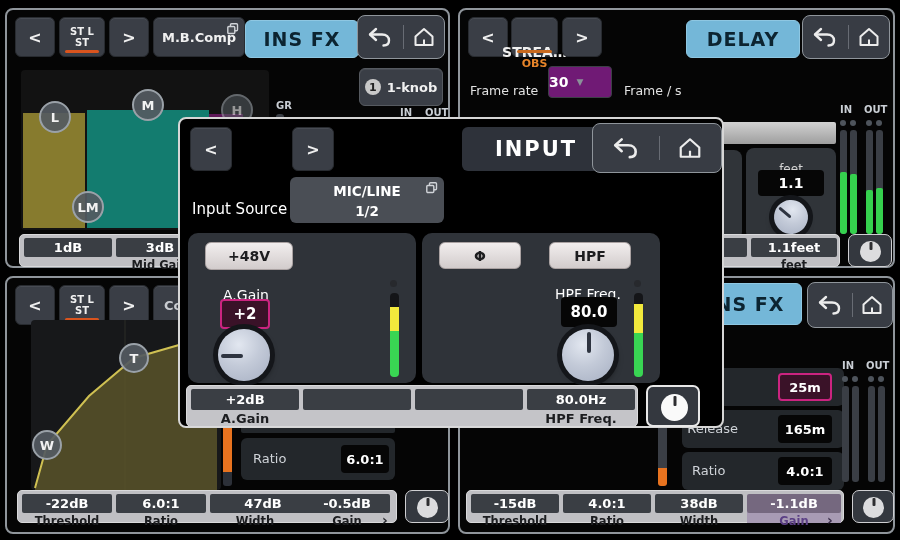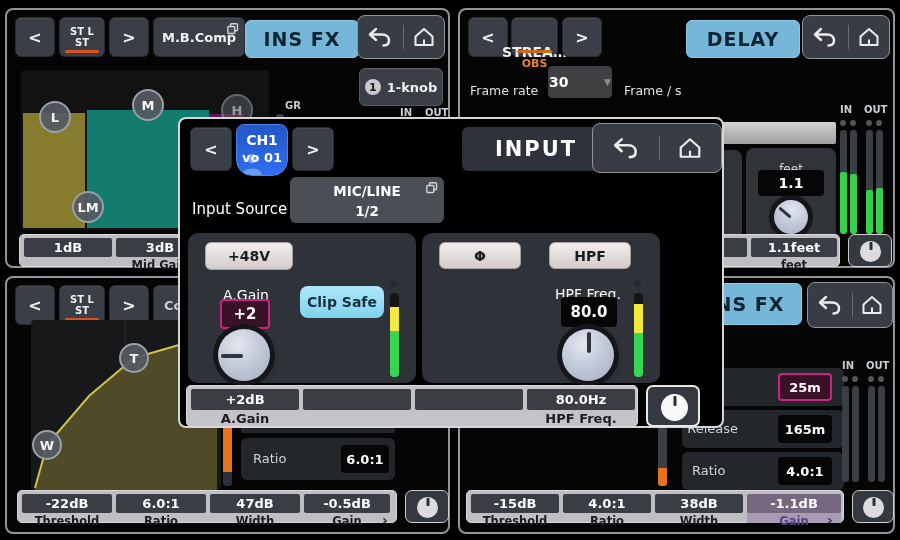--- a/index.html
+++ b/index.html
@@ -47,22 +47,22 @@
   .rowlbl{position:absolute;font-size:13px;color:#cfd3d8;}
   .knob{position:absolute;border-radius:50%;
         background:radial-gradient(circle at 40% 30%,#e2e7f0 0%,#c3cad8 45%,#a6afc2 100%);
         box-shadow:0 0 0 5px #14161a,2px 4px 6px rgba(0,0,0,.55);}
   .knob::after{content:"";position:absolute;background:#2e3440;border-radius:2px;}
   .knob.pl::after{width:44%;height:4px;left:5%;top:48%;}
   .knob.pu::after{width:4px;height:42%;left:48%;top:5%;}
   .knob.pdl{transform:rotate(40deg);}
   .knob.pdl::after{width:44%;height:3px;left:5%;top:48%;}
   .popup{position:absolute;background:#000;border:2px solid #d6d6d6;border-radius:8px;z-index:10;box-sizing:border-box;}
-  .dd{position:absolute;background:#404040;border:1px solid #3c4046;border-radius:4px;color:#fff;font-weight:bold;
-      font-size:14px;display:flex;align-items:center;justify-content:space-between;box-sizing:border-box;}
+  .dd{position:absolute;background:#701a75;border:1px solid #3c4046;border-radius:4px;color:#fff;font-weight:bold;
+      font-size:14px;display:flex;align-items:center;justify-content:flex-start;gap:8px;box-sizing:border-box;}
   .dd .arr{font-size:9px;color:#8a9099;}
   .lbl{position:absolute;font-weight:normal;margin-top:9px;}
   .gr-meter{position:absolute;border-radius:3px;}
   .hlpatch{position:absolute;background:#a89bb4;}
   .hl-cell{background:#75687f !important;}
   .hl-label{color:#5b3f85 !important;}
   svg{display:block;}
 </style>
 </head>
 <body>
@@ -104,21 +104,21 @@
       <div class="bandc" style="left:18px;top:31px;">L</div>
       <div class="bandc" style="left:111px;top:19px;">M</div>
       <div class="bandc" style="left:200px;top:24px;opacity:.6;">H</div>
       <div class="bandc" style="left:51px;top:121px;">LM</div>
     </div>
 
     <div class="btn" style="left:352px;top:58px;width:84px;height:38px;font-size:13px;gap:6px;border:1px solid #565a60;">
       <span style="width:16px;height:16px;border-radius:50%;background:#c9c9c9;color:#222;font-size:11px;display:flex;align-items:center;justify-content:center;">1</span>
       <span>1-knob</span>
     </div>
-    <span class="smalllbl" style="left:278px;top:90px;">GR</span>
+    <span class="smalllbl" style="left:269px;top:90px;">GR</span>
     <div class="meter" style="left:269px;top:104px;width:8px;height:116px;"></div>
     <span class="smalllbl" style="left:393px;top:97px;">IN</span>
     <span class="smalllbl" style="left:418px;top:97px;">OUT</span>
 
     <div class="footer-bar" style="left:12px;top:224px;width:426px;height:33px;">
       <div class="fcell" style="left:4px;width:88px;">1dB</div>
       <div class="flabel" style="left:4px;width:88px;margin-top:36px;">Low Gain</div>
       <div class="fcell" style="left:96px;width:88px;">3dB</div>
       <div class="flabel" style="left:96px;width:88px;">Mid Gain</div>
       <div class="fcell" style="left:188px;width:88px;"></div>
@@ -221,21 +221,21 @@
     <div class="row" style="left:234px;top:160px;width:154px;height:42px;">
       <span class="rowlbl" style="left:12px;top:13px;">Ratio</span>
       <div class="valbox" style="left:100px;top:7px;width:48px;height:28px;font-size:13px;">6.0:1</div>
     </div>
 
     <div class="footer-bar" style="left:10px;top:212px;width:380px;height:33px;">
       <div class="fcell" style="left:4px;width:90px;">-22dB</div>
       <div class="flabel" style="left:4px;width:90px;">Threshold</div>
       <div class="fcell" style="left:98px;width:90px;">6.0:1</div>
       <div class="flabel" style="left:98px;width:90px;">Ratio</div>
-      <div class="fcell" style="left:192px;width:90px;">47dB</div>
+      <div class="fcell" style="left:192px;width:90px;padding-left:8px;">47dB</div>
       <div class="flabel" style="left:192px;width:90px;">Width</div>
       <div class="fcell" style="left:286px;width:86px;">-0.5dB</div>
       <div class="flabel" style="left:286px;width:86px;">Gain</div>
       <span class="fchev" style="left:364px;">›</span>
     </div>
     <div class="knobbtn" style="left:398px;top:212px;width:44px;height:33px;">
       <span class="mini-knob" style="left:11px;top:6px;width:21px;height:21px;"></span>
     </div>
   </section>
 
@@ -290,30 +290,20 @@
       <div class="flabel hl-label" style="left:280px;width:94px;">Gain</div>
       <span class="fchev" style="left:360px;color:#3a2d4a;">›</span>
     </div>
     <div class="knobbtn" style="left:392px;top:212px;width:42px;height:33px;">
       <span class="mini-knob" style="left:10px;top:6px;width:21px;height:21px;"></span>
     </div>
   </section>
 
   <section class="popup" style="left:178px;top:117px;width:546px;height:311px;">
     <div class="btn navg" style="left:10px;top:8px;width:42px;height:44px;">&lt;</div>
-    <div class="abs" style="left:56px;top:5px;width:50px;height:50px;background:linear-gradient(#2356c8,#2f6ff0);border:1px solid #4c82f0;border-radius:8px 8px 16px 16px;overflow:hidden;">
-      <svg class="abs" style="left:2px;bottom:-2px;opacity:.75;" width="26" height="28" viewBox="0 0 24 24">
-          <circle cx="12" cy="8" r="4.5" fill="#7fb0f5"></circle>
-          <path d="M3 23 C3 15 21 15 21 23 Z" fill="#7fb0f5"></path>
-        </svg>
-      <div class="abs" style="left:0;right:0;top:7px;text-align:center;font-weight:bold;font-size:14px;line-height:17px;">
-        <div>CH1</div>
-        <div style="font-size:13px;">vo 01</div>
-      </div>
-    </div>
     <div class="btn navg" style="left:112px;top:8px;width:42px;height:44px;">&gt;</div>
     <div class="abs" style="left:282px;top:8px;width:148px;height:44px;background:#2e323a;border-radius:6px;display:flex;align-items:center;justify-content:center;font-weight:bold;font-size:21px;letter-spacing:2px;">INPUT</div>
     <div class="backhome" style="left:412px;top:4px;width:130px;height:50px;">
       <svg width="28" height="22" viewBox="0 0 26 20">
           <path d="M9 2 L3 7.5 L9 13" fill="none" stroke="#ececec" stroke-width="2.4" stroke-linejoin="round" stroke-linecap="round"></path>
           <path d="M3.5 7.5 H15 C19.5 7.5 22 10 22 13.5 C22 17 19.5 18.5 16.5 18.5" fill="none" stroke="#ececec" stroke-width="2.4" stroke-linecap="round"></path>
         </svg>
       <span class="vdiv"></span>
       <svg width="24" height="22" viewBox="0 0 22 20">
           <path d="M2.5 9.5 L11 2 L19.5 9.5 L19.5 18 L2.5 18 Z" fill="none" stroke="#ececec" stroke-width="2" stroke-linejoin="round"></path>
@@ -329,21 +319,20 @@
           <rect x="3.5" y="0.8" width="7" height="7" rx="1" fill="none" stroke="#d0d3d8" stroke-width="1.4"></rect>
           <rect x="0.8" y="3.5" width="7" height="7" rx="1" fill="#4a4e55" stroke="#d0d3d8" stroke-width="1.4"></rect>
         </svg>
     </div>
 
     <div class="card" style="left:8px;top:114px;width:228px;height:150px;">
       <div class="lightbtn" style="left:17px;top:9px;width:88px;height:28px;font-size:14px;">+48V</div>
       <span class="lbl" style="left:22px;top:45px;width:72px;text-align:center;font-size:14px;">A.Gain</span>
       <div class="valbox magenta" style="left:32px;top:66px;width:50px;height:30px;font-size:15px;">+2</div>
       <div class="knob pl" style="left:30px;top:96px;width:52px;height:52px;"></div>
-      <div class="abs" style="left:112px;top:53px;width:84px;height:32px;background:linear-gradient(#aee9fa,#7fd2ee);border-radius:8px;color:#173040;font-weight:bold;font-size:14px;display:flex;align-items:center;justify-content:center;">Clip Safe</div>
       <div class="dot" style="left:202px;top:47px;background:#27292d;width:7px;height:7px;"></div>
       <div class="abs" style="left:202px;top:60px;width:9px;height:84px;border-radius:4px;background:linear-gradient(#141518 0 17%,#f2e93c 17% 45%,#39d553 45% 100%);"></div>
     </div>
 
     <div class="card" style="left:242px;top:114px;width:238px;height:150px;">
       <div class="lightbtn" style="left:17px;top:9px;width:82px;height:27px;font-size:14px;">Φ</div>
       <div class="lightbtn" style="left:127px;top:9px;width:82px;height:27px;font-size:14px;">HPF</div>
       <span class="lbl" style="left:124px;top:44px;width:84px;text-align:center;font-size:14px;">HPF Freq.</span>
       <div class="valbox" style="left:139px;top:64px;width:56px;height:30px;font-size:15px;">80.0</div>
       <div class="knob pu" style="left:140px;top:96px;width:52px;height:52px;"></div>

